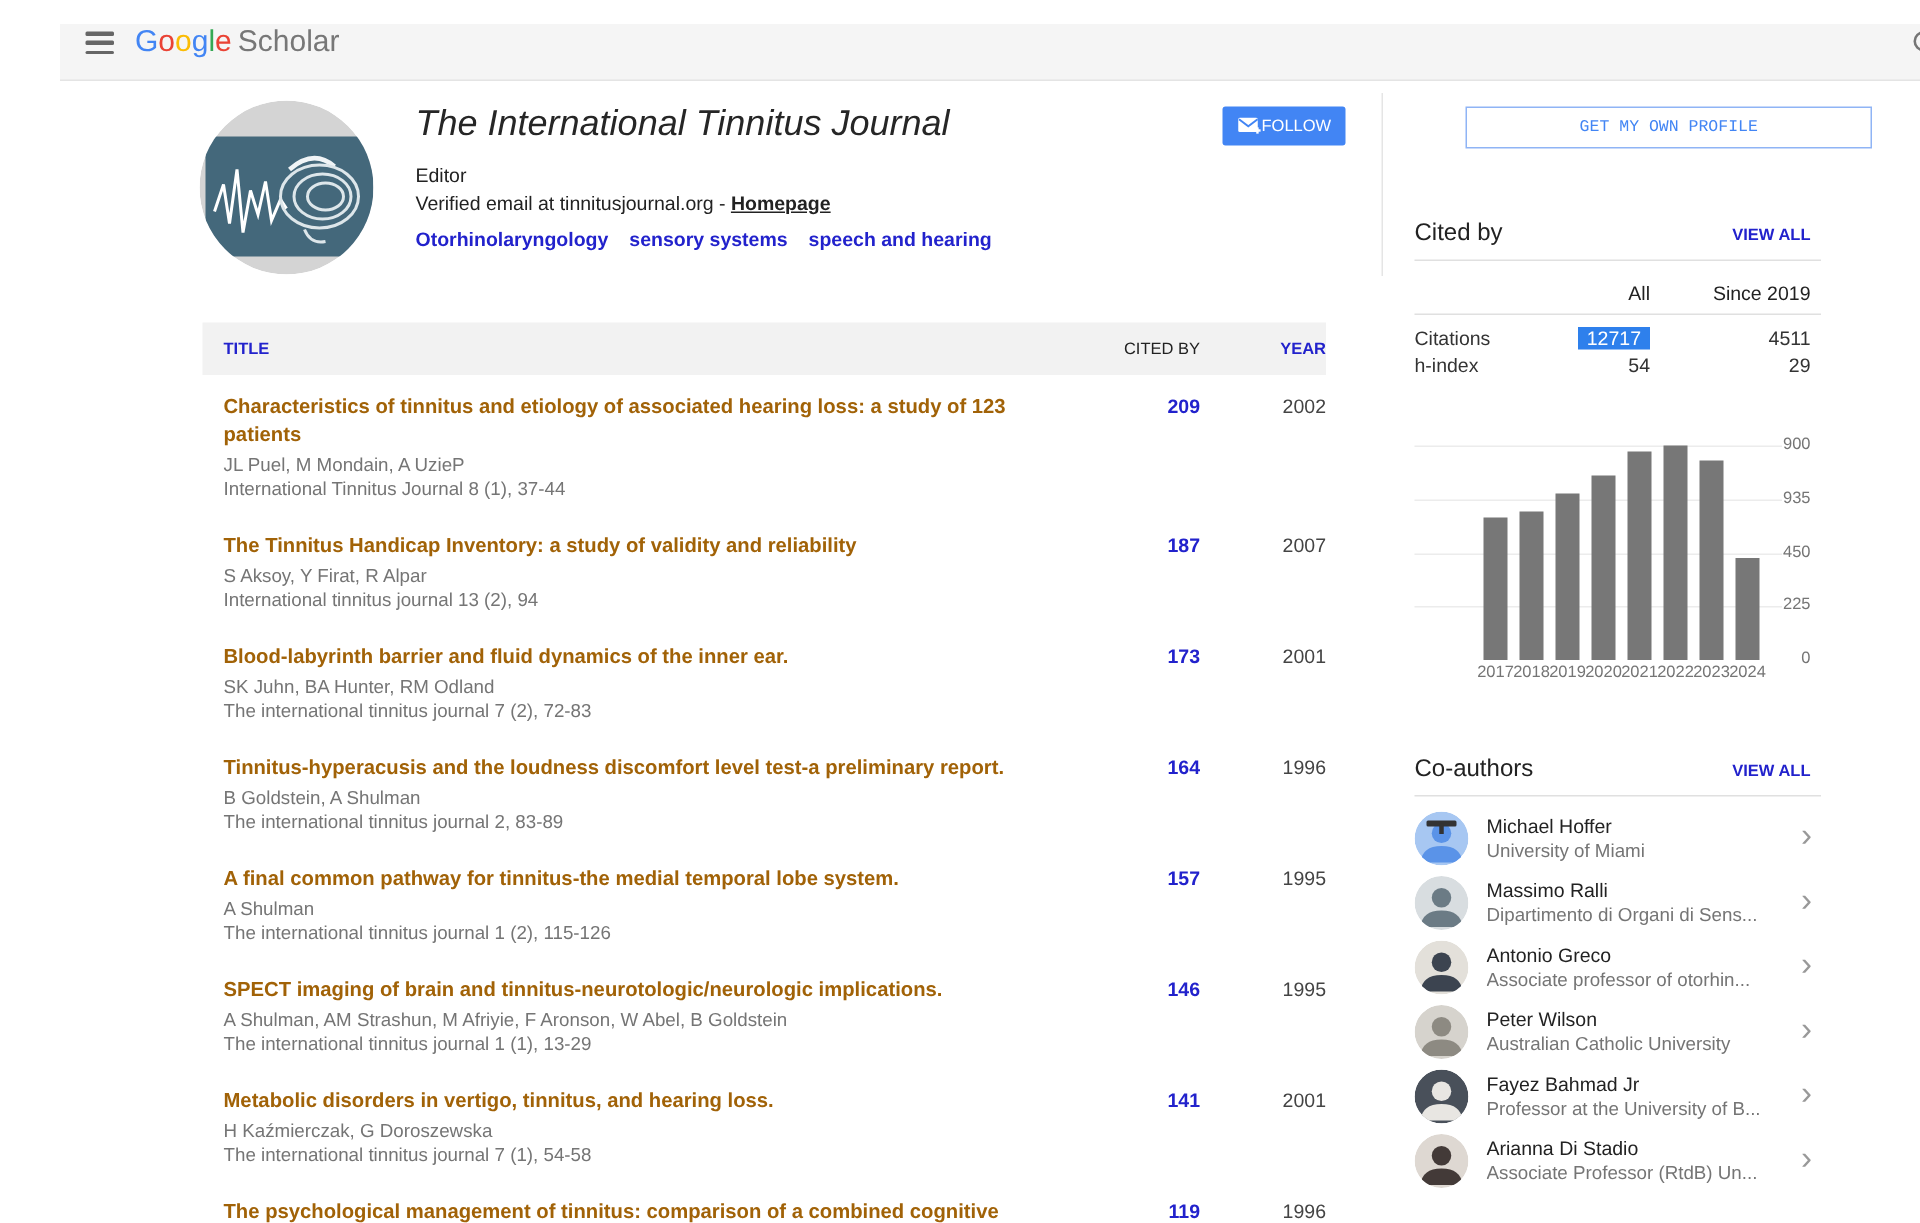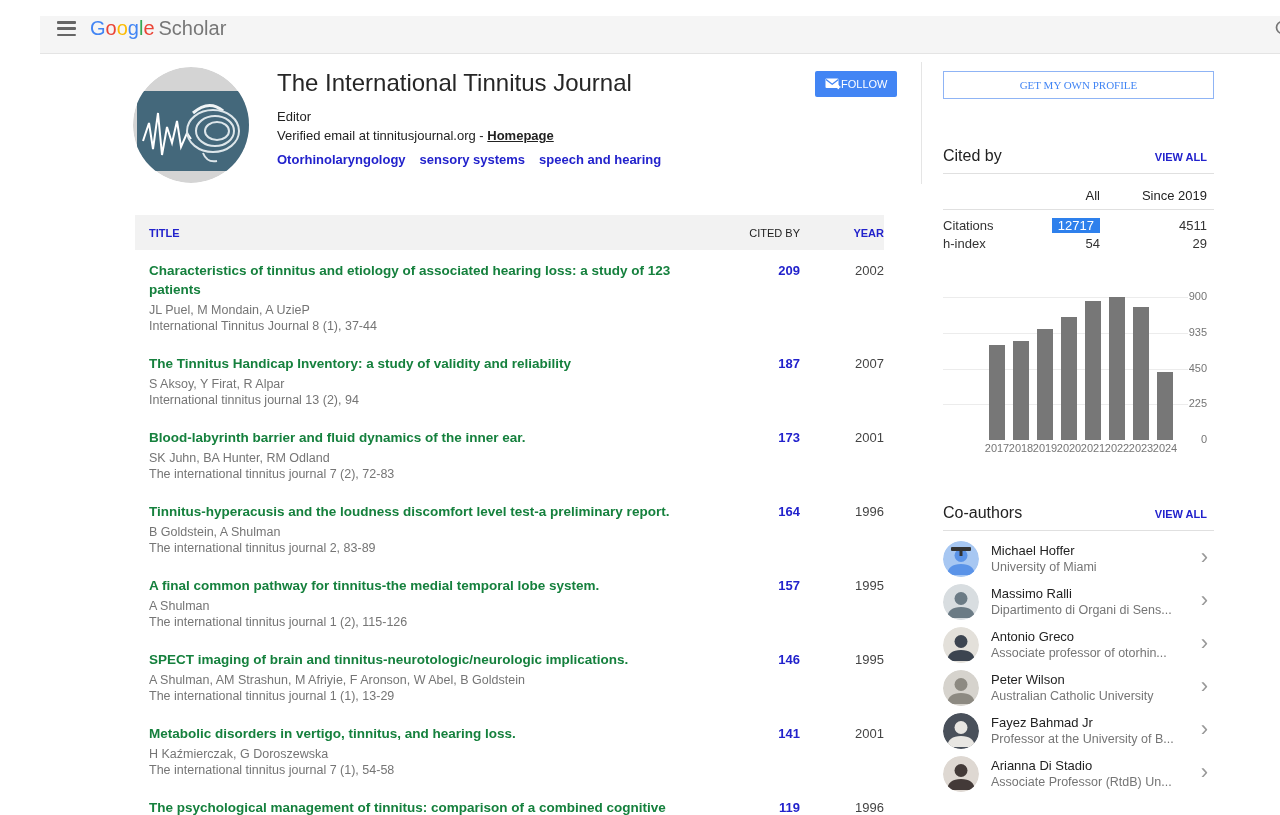--- a/index.html
+++ b/index.html
@@ -16,54 +16,54 @@
   .logo { position:absolute; left:50px; top:1px; font-size:20px; letter-spacing:0; }
   .logo .g1{color:#4285F4}.logo .g2{color:#EA4335}.logo .g3{color:#FBBC05}
   .logo .g4{color:#4285F4}.logo .g5{color:#34A853}.logo .g6{color:#EA4335}
   .logo .scholar { color:#777; margin-left:4px; }
   .search-btn { position:absolute; right:26px; top:3px; width:20px; height:20px; cursor:pointer; }
 
   
   .avatar-big { position:absolute; left:133px; top:67px; width:116px; height:116px;
     border-radius:50%; overflow:hidden; }
   .prof { position:absolute; left:277px; top:68px; width:530px; }
-  .prof-name { font-size:24px; color:#262626; line-height:30px; }
+  .prof-name { font-size:24px; color:#262626; line-height:30px;font-style:italic; }
   .prof-role { font-size:13px; color:#222; margin-top:11px; }
   .prof-verified { font-size:13px; color:#222; margin-top:4px; }
   .prof-verified a { color:#222; text-decoration:underline; }
   .prof-tags { margin-top:9px; font-size:13px; }
   .prof-tags a { color:#2222cc; margin-right:14px; }
   .follow-btn { position:absolute; left:815px; top:71px; height:26px; padding:0 10px;
     background:#4285f4; border:none; border-radius:2px; color:#fff; font-size:11px;
     display:flex; align-items:center; gap:0; cursor:pointer;
     font-family:"Liberation Sans", sans-serif; }
   .vdivider { position:absolute; left:921px; top:62px; width:1px; height:122px; background:#e5e5e5; }
 
   
   .articles { position:absolute; left:135px; top:215px; width:749px; }
   .art-head { display:flex; align-items:center; height:35px; background:#f2f2f2;
     font-size:11px; padding:0 0 0 14px; }
   .art-head .h-title { flex:1; color:#2222cc; cursor:pointer; }
   .art-head .h-cited { width:80px; text-align:right; color:#222; }
   .art-head .h-year { width:74px; text-align:right; color:#2222cc; cursor:pointer; margin-left:10px;}
   .art-row { display:flex; padding:11px 0 9px 14px; }
   .art-main { flex:1; padding-right:24px; }
-  .art-title { display:block; font-size:13.5px; color:#15803d; line-height:19px; }
+  .art-title { display:block; font-size:13.5px; color:#a16207; line-height:19px; }
   .art-authors, .art-venue { font-size:12.5px; color:#757575; line-height:16px; }
   .art-authors { margin-top:3px; }
   .art-cited { width:80px; text-align:right; font-size:13px; line-height:19px; }
   .art-cited a { color:#2222cc; }
   .art-year { width:74px; margin-left:10px; text-align:right; font-size:13px;
     color:#444; line-height:19px; }
 
   
   .sidebar { position:absolute; left:943px; top:71px; width:271px; }
   .own-profile-btn { width:271px; height:28px; background:#fff; border:1px solid #8fb4f5;
     color:#4285f4; font-size:11px; text-align:center; cursor:pointer;
-    font-family:Liberation Serif, serif; }
+    font-family:Liberation Mono, monospace;margin-left:34px; }
   .sec-head { display:flex; justify-content:space-between; align-items:baseline;
     padding-right:7px; }
   .sec-title { font-size:16px; color:#222; }
   .viewall { font-size:11px; color:#2222cc; }
   .divider { height:1px; background:#e0e0e0; margin-top:8px; }
 
   .cb-head { margin-top:48px; }
   .cb-cols { display:flex; margin-top:9px; padding:5px 7px 6px 0; font-size:13px; color:#222;
     border-bottom:1px solid #e0e0e0; }
   .cb-row  { display:flex; padding:0 7px 0 0; font-size:13px; color:#333; line-height:18px; }

